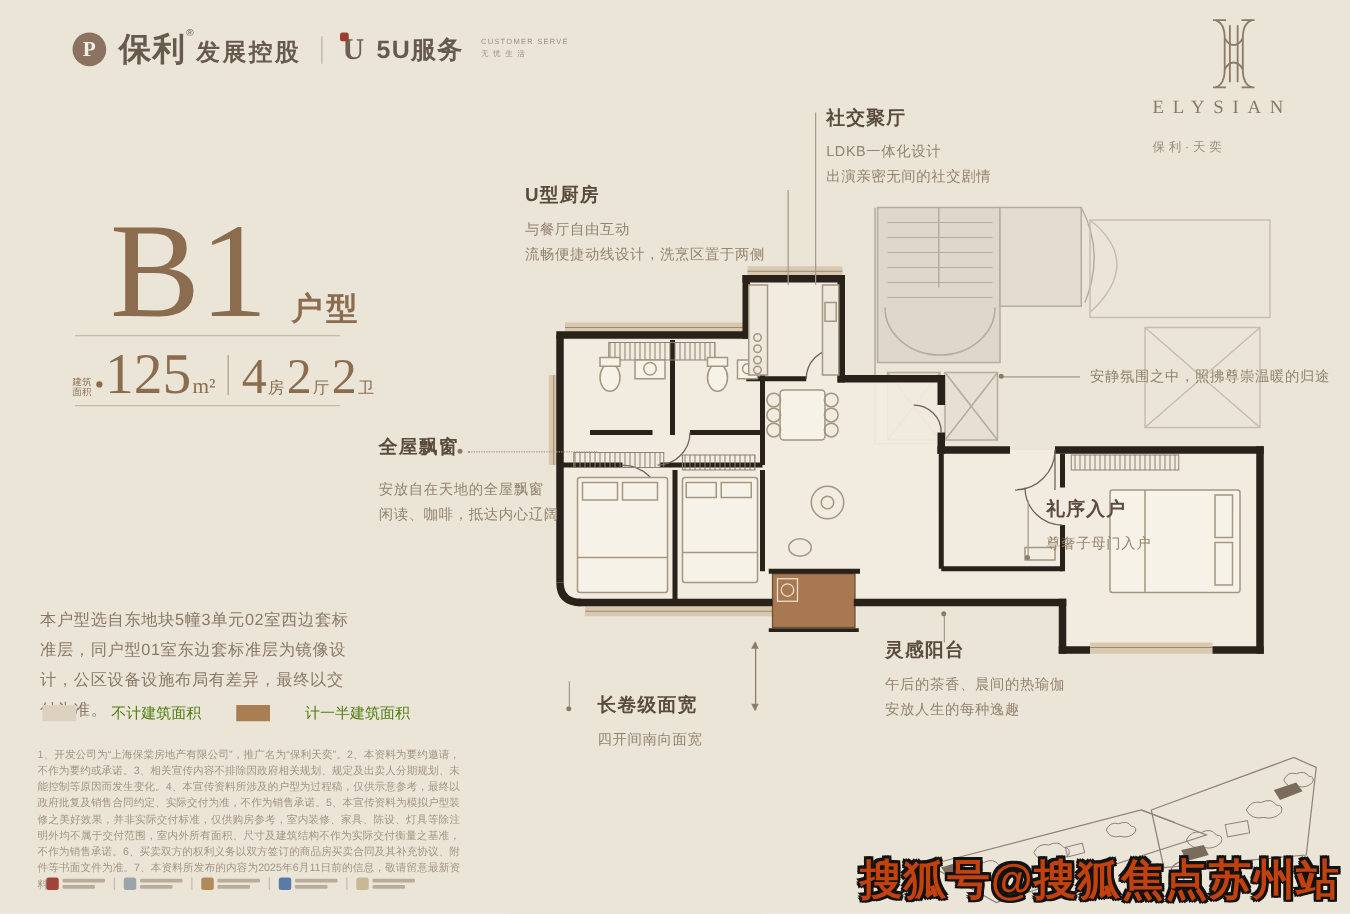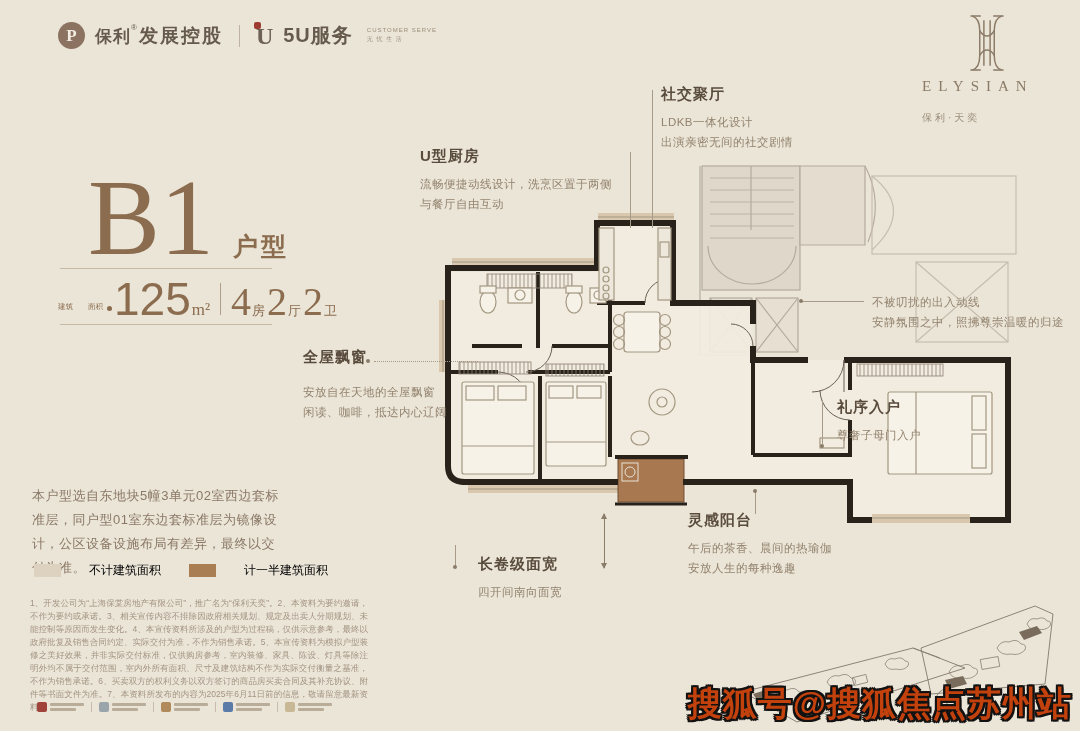--- a/index.html
+++ b/index.html
@@ -4,21 +4,21 @@
 <style>
   html,body{margin:0;padding:0;}
   body{font-family:"Liberation Sans","DejaVu Sans",sans-serif;}
   .canvas{position:relative;width:1080px;height:731px;background:#ebe5d8;overflow:hidden;}
 
   
   .hdr-left{position:absolute;left:58px;top:22px;display:flex;align-items:center;gap:10px;}
   .poly-ico{width:27px;height:27px;border-radius:50%;background:#8c7261;color:#f3ede2;
     display:flex;align-items:center;justify-content:center;font-family:"Liberation Serif",serif;
     font-weight:bold;font-size:17px;}
-  .poly-brand{font-family:"Liberation Serif",serif;font-weight:bold;font-size:17px;color:#665a4d;letter-spacing:1px;}
+  .poly-brand{font-family:"Liberation Serif",serif;font-weight:bold;font-size:26px;color:#665a4d;letter-spacing:1px;}
   .poly-reg{font-size:8px;color:#665a4d;vertical-align:top;}
   .poly-suffix{font-size:19px;font-weight:bold;color:#665a4d;letter-spacing:2px;margin-left:2px;}
   .hdr-sep{width:1px;height:22px;background:#bdb2a2;margin:0 6px;}
   .u-ico{position:relative;font-family:"Liberation Serif",serif;font-weight:bold;font-size:24px;color:#6d6154;line-height:24px;}
   .u-ico i{position:absolute;left:-2px;top:-2px;width:7px;height:7px;background:#9e3c32;border-radius:2px;}
   .svc-label{font-size:20px;font-weight:bold;color:#665a4d;letter-spacing:1px;}
   .svc-tags{display:flex;flex-direction:column;gap:2px;margin-left:4px;}
   .svc-tags span{font-size:6px;color:#9b8d7a;letter-spacing:1px;}
 
   .hdr-right{position:absolute;right:28px;top:14px;width:130px;text-align:left;}
@@ -26,23 +26,23 @@
   .elysian-name{font-size:15px;letter-spacing:7px;color:#8a7a66;margin-top:6px;font-family:"Liberation Serif",serif;}
   .elysian-sub{font-size:10px;letter-spacing:3px;color:#9b8d7a;margin-top:16px;}
 
   
   .plan-code{position:absolute;left:88px;top:170px;font-family:"Liberation Serif",serif;
     font-size:108px;line-height:96px;color:#8b6c4e;}
   .plan-suffix{position:absolute;left:233px;top:230px;font-size:25px;color:#8b6c4e;letter-spacing:3px;font-weight:bold;}
   .rule{position:absolute;left:60px;width:212px;height:1px;background:#c8b9a4;}
   .rule-1{top:268px;} .rule-2{top:324px;}
   .area-row{position:absolute;left:58px;top:276px;display:flex;align-items:baseline;color:#8b6c4e;}
-  .area-label{display:flex;font-size:7.5px;line-height:8px;color:#8b6c4e;margin-right:2px;transform:translateY(-6px);gap:15px;}
+  .area-label{display:flex;flex-direction:column;font-size:7.5px;line-height:8px;color:#8b6c4e;margin-right:2px;transform:translateY(-6px);}
   .area-dot{width:5px;height:5px;border-radius:50%;background:#8b6c4e;margin:0 2px;transform:translateY(-4px);}
-  .area-value{font-family:Liberation Sans, sans-serif;font-size:46px;line-height:46px;}
+  .area-value{font-family:Liberation Serif, serif;font-size:46px;line-height:46px;}
   .area-unit{font-family:"Liberation Serif",serif;font-size:17px;margin-left:1px;}
   .area-div{width:1px;height:32px;background:#b39f87;margin:0 10px;align-self:center;}
   .spec-num{font-family:"Liberation Serif",serif;font-size:40px;line-height:40px;}
   .spec-unit{font-size:13px;margin:0 2px 0 1px;}
 
   
   .anno{position:absolute;}
   .anno h4{margin:0 0 9px 0;font-size:15px;color:#5a4c3d;letter-spacing:1px;}
   .anno p{margin:0;font-size:11.5px;line-height:19.5px;color:#93836e;letter-spacing:.5px;}
   .anno.right{text-align:left;}
@@ -53,21 +53,21 @@
   .leader-dotted{position:absolute;height:0;border-top:1px dotted #a79a88;}
   .arrow-v{position:absolute;width:1px;background:#8a7c69;}
   .arrow-v:before,.arrow-v:after{content:"";position:absolute;left:-3px;border-left:3.5px solid transparent;border-right:3.5px solid transparent;}
   .arrow-v:before{top:-1px;border-bottom:6px solid #8a7c69;}
   .arrow-v:after{bottom:-1px;border-top:6px solid #8a7c69;}
 
   
   .desc{position:absolute;left:32px;top:484px;width:252px;font-size:13px;line-height:24px;color:#8a7866;letter-spacing:.5px;}
   .legend{position:absolute;left:34px;top:562px;display:flex;align-items:center;gap:14px;}
   .legend .sw{width:27px;height:13px;}
-  .legend span{font-size:12px;color:#000000;margin-right:14px;}
+  .legend span{font-size:12px;color:#4d7c0f;margin-right:14px;}
   .disclaimer{position:absolute;left:30px;top:597px;width:338px;font-size:8.5px;line-height:13px;color:#a4english;color:#a49483;text-align:justify;}
 
   
   .chips{position:absolute;left:30px;top:702px;display:flex;align-items:center;}
   .chip{display:flex;align-items:center;gap:3px;padding:0 7px;border-right:1px solid #c8bda c;border-right:1px solid #c8bdac;}
   .chip:last-child{border-right:none;}
   .chip-ico{width:10px;height:10px;border-radius:2px;display:inline-block;}
   .chip-lines{display:flex;flex-direction:column;gap:2px;}
   .chip-lines i{display:block;width:34px;height:3px;background:#b9ac99;border-radius:1px;}
   .chip-lines i:last-child{width:26px;}
@@ -278,35 +278,34 @@
 
   <div class="anno" style="left:661px;top:85px;">
     <h4>社交聚厅</h4>
     <p>LDKB一体化设计</p>
     <p>出演亲密无间的社交剧情</p>
   </div>
   <div class="leader-v" style="left:652px;top:90px;height:138px;"></div>
 
   <div class="anno right" style="left:420px;top:147px;width:198px;">
     <h4>U型厨房</h4>
+    <p>与餐厅自由互动</p>
     <p>流畅便捷动线设计，洗烹区置于两侧</p>
-    <p>与餐厅自由互动</p>
   </div>
   <div class="leader-v" style="left:630px;top:152px;height:76px;"></div>
 
   <div class="anno" style="left:303px;top:348px;">
     <h4 style="margin-bottom:16px;">全屋飘窗</h4>
     <p>安放自在天地的全屋飘窗</p>
     <p>闲读、咖啡，抵达内心辽阔</p>
   </div>
   <div class="leader-dot" style="left:366px;top:359px;"></div>
   <div class="leader-dotted" style="left:374px;top:361px;width:104px;"></div>
 
   <div class="anno" style="left:872px;top:293px;">
-    <p>不被叨扰的出入动线</p>
     <p>安静氛围之中，照拂尊崇温暖的归途</p>
   </div>
   <div class="leader-h" style="left:802px;top:301px;width:62px;"></div>
   <div class="leader-dot" style="left:799px;top:299px;"></div>
 
   <div class="anno" style="left:837px;top:398px;">
     <h4>礼序入户</h4>
     <p>尊奢子母门入户</p>
   </div>
   <div class="leader-v" style="left:822px;top:400px;height:44px;"></div>
@@ -314,21 +313,21 @@
 
   <div class="leader-v" style="left:455px;top:545px;height:22px;"></div>
   <div class="leader-dot" style="left:453px;top:565px;"></div>
 
   <div class="anno right" style="left:478px;top:511px;width:116px;margin-top:44px;">
     <h4>长卷级面宽</h4>
     <p>四开间南向面宽</p>
   </div>
   <div class="arrow-v" style="left:604px;top:514px;height:54px;"></div>
 
-  <div class="anno" style="left:688px;top:511px;">
+  <div class="anno" style="left:708px;top:511px;">
     <h4>灵感阳台</h4>
     <p>午后的茶香、晨间的热瑜伽</p>
     <p>安放人生的每种逸趣</p>
   </div>
   <div class="leader-v" style="left:755px;top:492px;height:22px;"></div>
   <div class="leader-dot" style="left:753px;top:489px;"></div>
 
   <div class="desc">本户型选自东地块5幢3单元02室西边套标准层，同户型01室东边套标准层为镜像设计，公区设备设施布局有差异，最终以交付为准。</div>
 
   <div class="legend">

